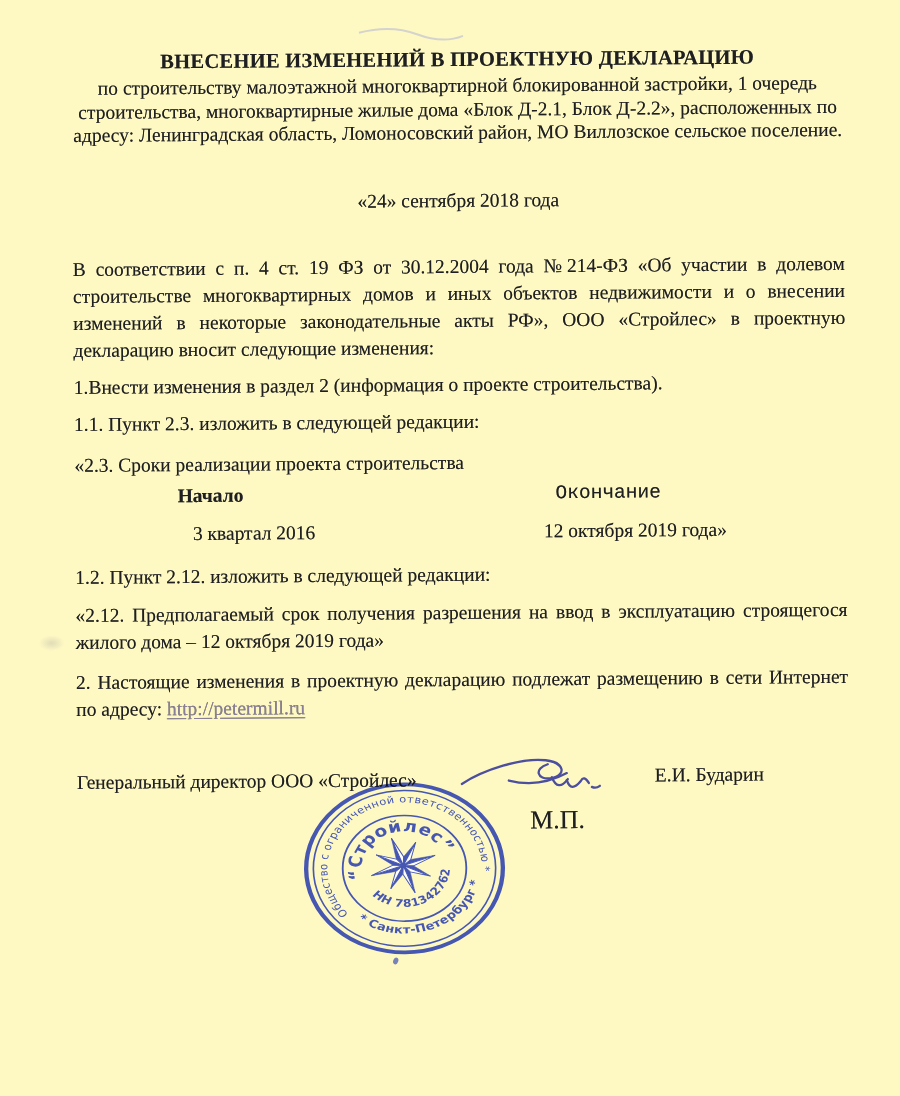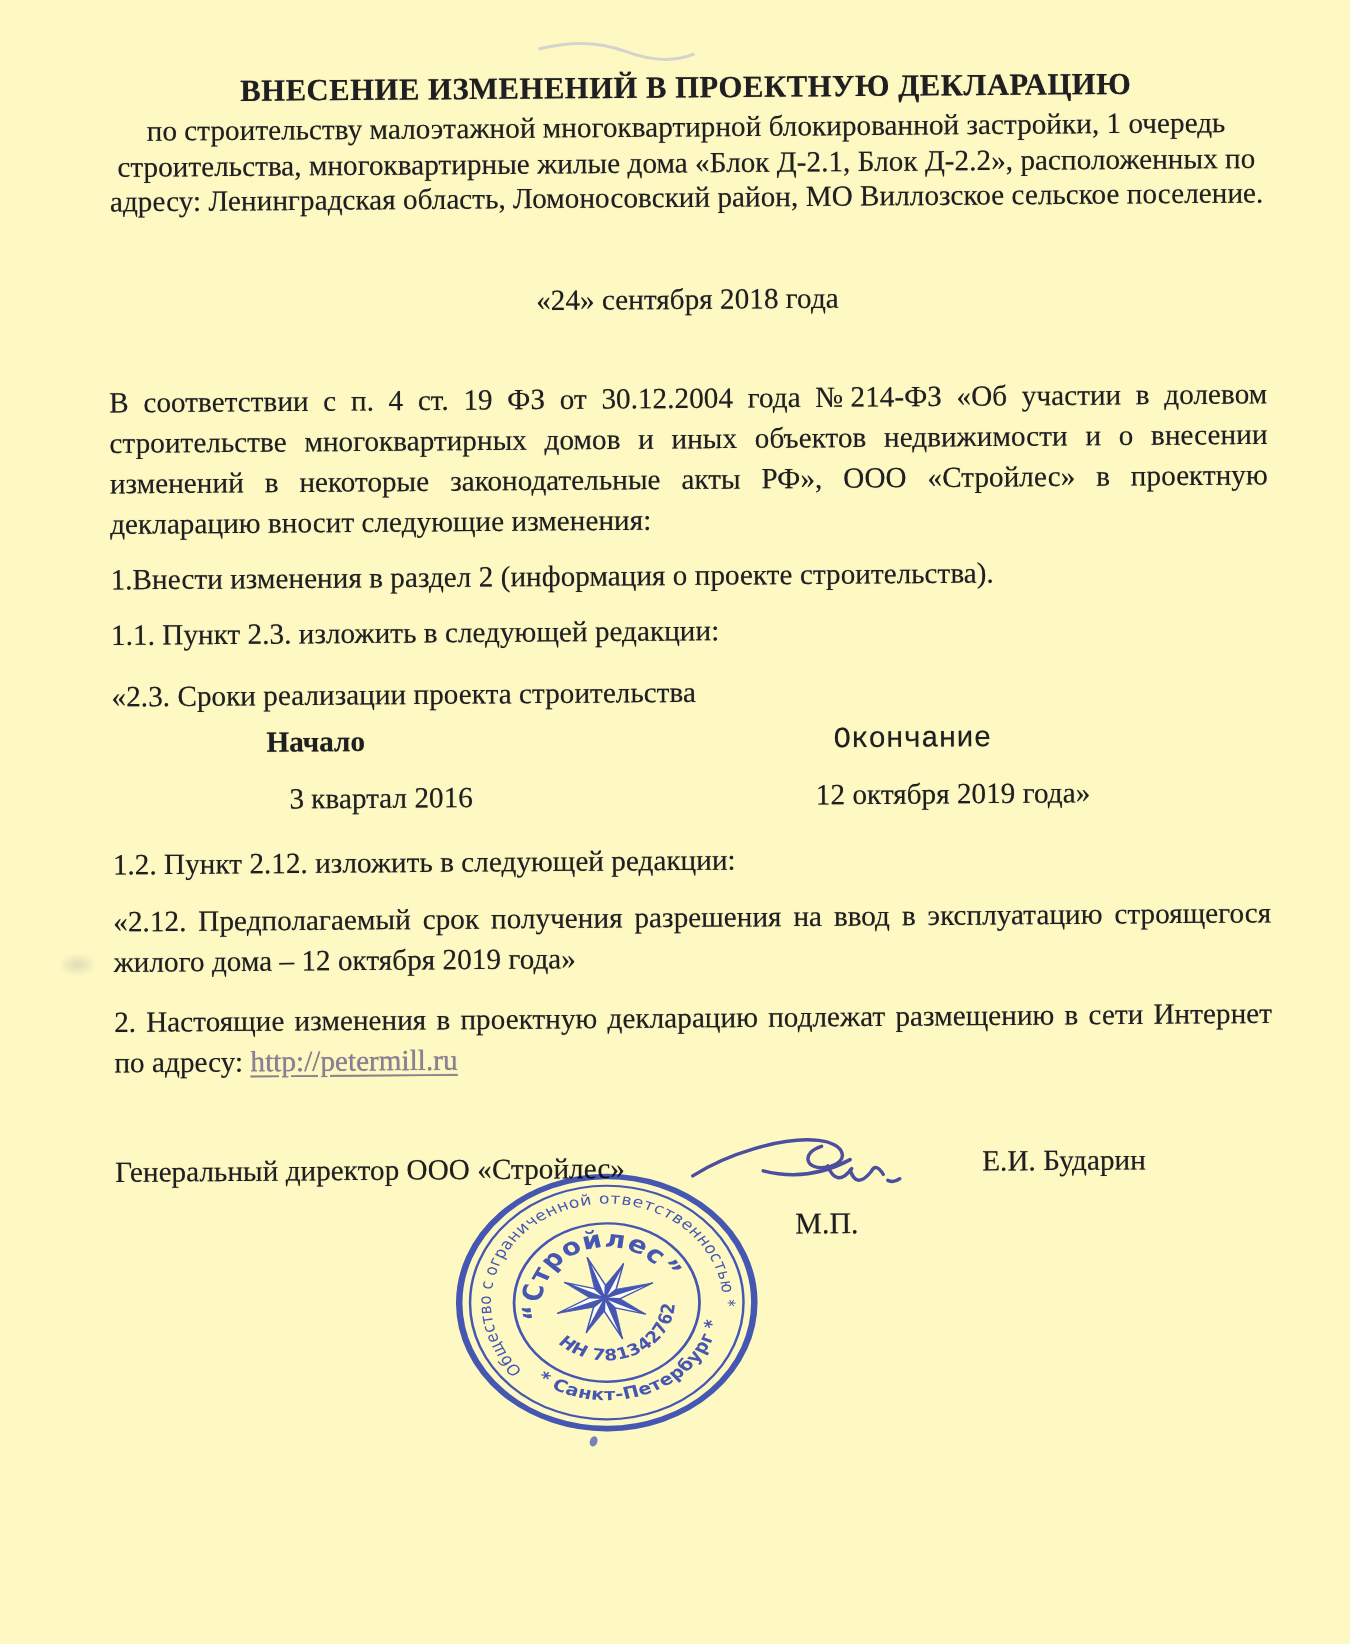--- a/index.html
+++ b/index.html
@@ -37,21 +37,21 @@
   .s-start{left:103px;font-weight:bold;}
   .s-end{left:481px;font-family:Liberation Mono, monospace;}
   .v-start{left:86px;margin-left:32px;}
   .v-end{left:469px;}
   .p-item12{top:561px;}
   .p-clause212{top:599px;}
   .p-item2{top:666px;}
   .doclink{color:#8a7f98;text-decoration:underline;text-underline-offset:3px;cursor:pointer;}
   .sigrow{top:766px;}
   .signame{position:absolute;left:578px;top:-3px;white-space:nowrap;}
-  .mp{position:absolute;left:528px;top:806px;font-size:20px;text-shadow:0 0 .5px rgba(20,20,25,.55);}
+  .mp{position:absolute;left:528px;top:806px;font-size:26px;text-shadow:0 0 .5px rgba(20,20,25,.55);}
 
   .signature{
     position:absolute;left:452px;top:750px;width:150px;height:52px;
     mix-blend-mode:multiply;opacity:.92;
   }
   .signature path{fill:none;stroke:#3c3f9b;stroke-width:2.3;stroke-linecap:round;}
 
   .stamp{
     position:absolute;left:299px;top:780px;width:206px;height:176px;
     mix-blend-mode:multiply;opacity:.94;

